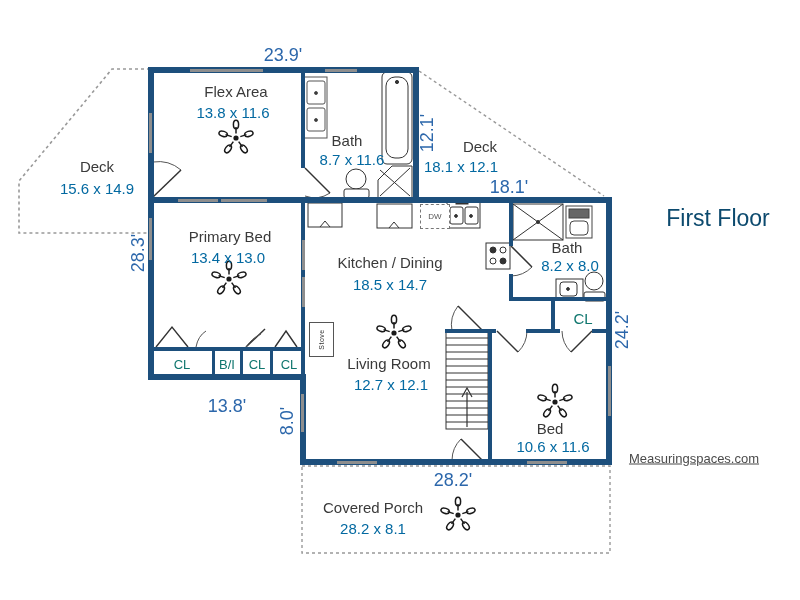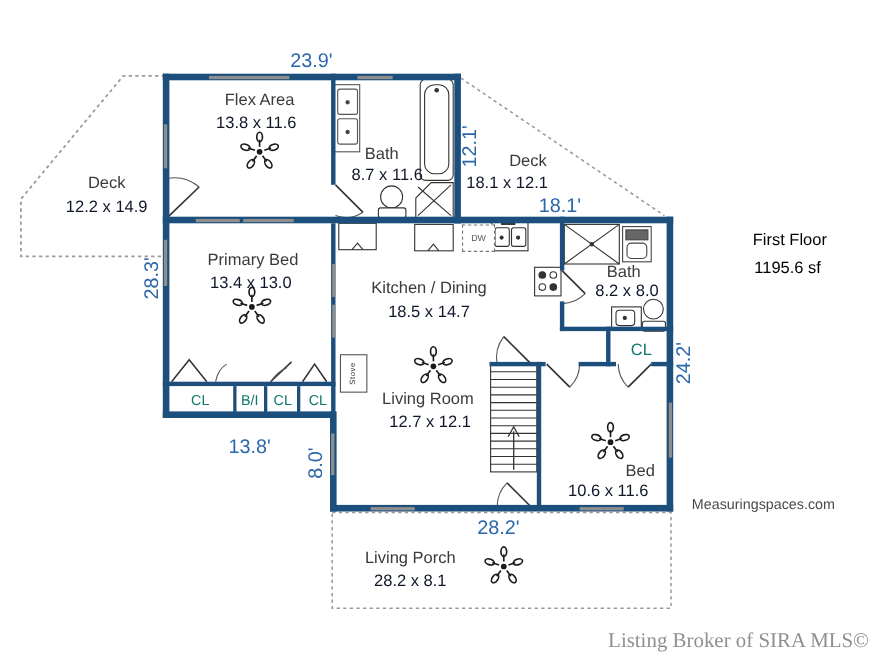--- a/index.html
+++ b/index.html
@@ -3,26 +3,26 @@
 <meta charset="utf-8">
 <style>
   html,body{margin:0;padding:0;background:#fff;}
   .canvas{position:relative;width:800px;height:600px;background:#ffffff;overflow:hidden;
           font-family:"Liberation Sans",sans-serif;}
   .layer{position:absolute;left:0;top:0;}
   .wall{position:absolute;background:#1d4f7c;}
   .win{position:absolute;background:#8e8e8e;}
   .lbl{position:absolute;transform:translate(-50%,-50%);white-space:nowrap;}
   .roomname{font-size:15px;color:#3a3a3a;}
-  .roomdims{font-size:15px;color:#0f172a;}
+  .roomdims{font-size:15px;color:#0369a1;}
   .dim{font-size:18px;color:#2c67ab;}
   .dim.vert{transform:translate(-50%,-50%) rotate(-90deg);}
   .cl{font-size:13px;color:#0f766e;}
-  .title{font-size:15px;color:#000000;}
-  .watermark{font-size:13px;color:#4a4a4a;}
+  .title{font-size:23px;color:#0c4a6e;}
+  .watermark{font-size:13px;color:#4a4a4a;text-decoration:underline;}
   .footer{position:absolute;font-family:"Liberation Serif",serif;font-size:19px;color:#8f8f8f;white-space:nowrap;}
   .dwbox{position:absolute;border:1px dashed #777;background:#fff;display:flex;align-items:center;justify-content:center;
          font-size:8px;color:#555;}
   .stovebox{position:absolute;border:1.5px solid #555;background:#fff;display:flex;align-items:center;justify-content:center;}
   .stovebox span{font-size:7px;color:#333;transform:rotate(-90deg);letter-spacing:0.5px;}
 </style>
 </head>
 <body>
 
 <div class="canvas">
@@ -205,46 +205,44 @@
       <span>Stove</span>
     </div>
 
   <div class="lbl roomname" style="left:236px;top:91px">Flex Area</div>
   <div class="lbl roomdims" style="left:233px;top:112px">13.8 x 11.6</div>
   <div class="lbl roomname" style="left:347px;top:140px">Bath</div>
   <div class="lbl roomdims" style="left:352px;top:159px">8.7 x 11.6</div>
   <div class="lbl roomname" style="left:480px;top:146px">Deck</div>
   <div class="lbl roomdims" style="left:461px;top:166px">18.1 x 12.1</div>
   <div class="lbl roomname" style="left:97px;top:166px">Deck</div>
-  <div class="lbl roomdims" style="left:97px;top:188px">12.2 x 14.9</div>
+  <div class="lbl roomdims" style="left:97px;top:188px">15.6 x 14.9</div>
   <div class="lbl roomname" style="left:230px;top:236px">Primary Bed</div>
   <div class="lbl roomdims" style="left:228px;top:257px">13.4 x 13.0</div>
   <div class="lbl roomname" style="left:390px;top:262px">Kitchen / Dining</div>
   <div class="lbl roomdims" style="left:390px;top:284px">18.5 x 14.7</div>
   <div class="lbl roomname" style="left:567px;top:247px">Bath</div>
   <div class="lbl roomdims" style="left:570px;top:265px">8.2 x 8.0</div>
   <div class="lbl roomname" style="left:389px;top:363px">Living Room</div>
   <div class="lbl roomdims" style="left:391px;top:384px">12.7 x 12.1</div>
-  <div class="lbl roomname" style="left:582px;top:428px">Bed</div>
+  <div class="lbl roomname" style="left:550px;top:428px">Bed</div>
   <div class="lbl roomdims" style="left:553px;top:446px">10.6 x 11.6</div>
-  <div class="lbl roomname" style="left:373px;top:507px">Living Porch</div>
+  <div class="lbl roomname" style="left:373px;top:507px">Covered Porch</div>
   <div class="lbl roomdims" style="left:373px;top:528px">28.2 x 8.1</div>
 
   <div class="lbl cl" style="left:182px;top:364px">CL</div>
   <div class="lbl cl" style="left:227px;top:364px">B/I</div>
   <div class="lbl cl" style="left:257px;top:364px">CL</div>
   <div class="lbl cl" style="left:289px;top:364px">CL</div>
   <div class="lbl cl" style="left:583px;top:318px;font-size:15px">CL</div>
 
   <div class="lbl dim" style="left:283px;top:55px">23.9'</div>
   <div class="lbl dim vert" style="left:427px;top:133px">12.1'</div>
   <div class="lbl dim" style="left:509px;top:187px">18.1'</div>
   <div class="lbl dim vert" style="left:138px;top:253px">28.3'</div>
   <div class="lbl dim vert" style="left:622px;top:330px">24.2'</div>
   <div class="lbl dim" style="left:227px;top:406px">13.8'</div>
   <div class="lbl dim vert" style="left:287px;top:421px">8.0'</div>
   <div class="lbl dim" style="left:453px;top:480px">28.2'</div>
 
   <div class="lbl title" style="left:718px;top:218px">First Floor</div>
-  <div class="lbl title" style="left:716px;top:244px">1195.6 sf</div>
   <div class="lbl watermark" style="left:694px;top:458px">Measuringspaces.com</div>
-  <div class="footer" style="right:10px;top:572px">Listing Broker of SIRA MLS©</div>
 </div>
 
 </body></html>

